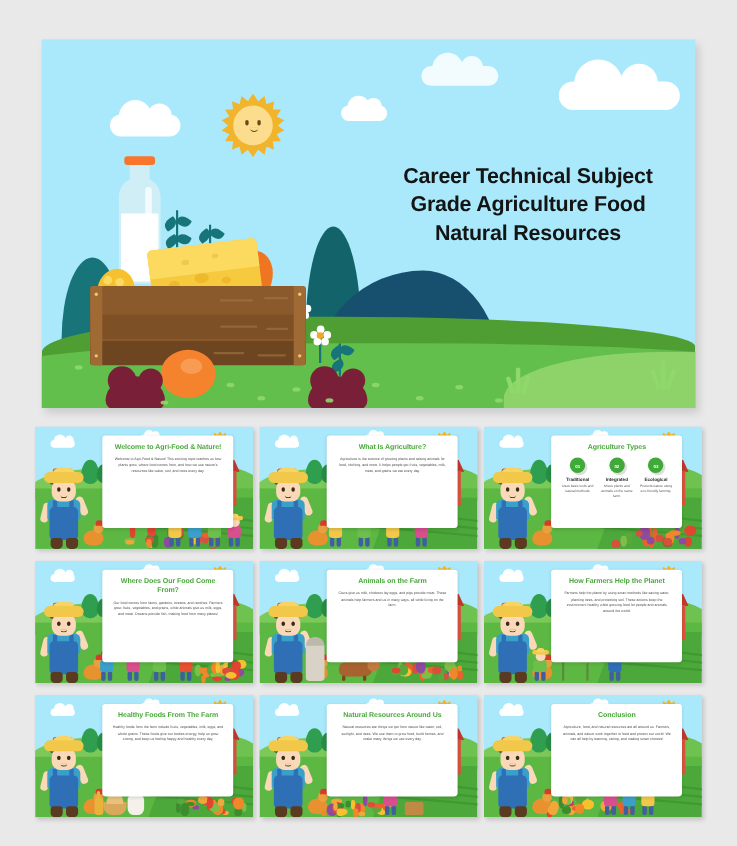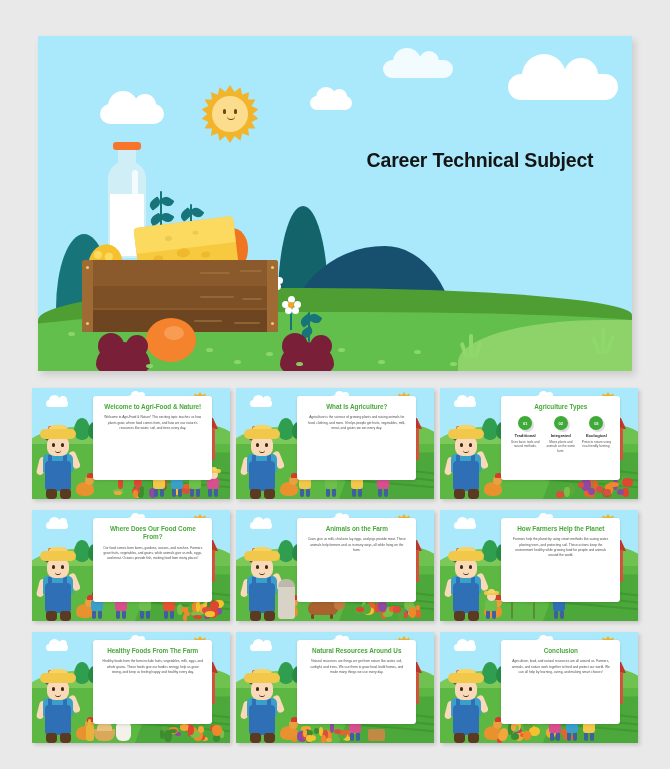--- a/index.html
+++ b/index.html
@@ -407,20 +407,22 @@
     <div class="dot" style="left:196px; top:324px;"></div>
     <div class="dot" style="left:228px; top:316px;"></div>
     <div class="dot" style="left:258px; top:326px;"></div>
     <div class="dot" style="left:300px; top:312px;"></div>
     <div class="dot" style="left:340px; top:324px;"></div>
     <div class="dot" style="left:376px; top:314px;"></div>
     <div class="dot" style="left:412px; top:326px;"></div>
 
     <div class="hero-title">
       <div>Career Technical Subject</div>
+      <div>Grade Agriculture Food</div>
+      <div>Natural Resources</div>
     </div>
   </div>
 
   <div class="grid" id="thumb-grid">
       <div class="thumb">
     <div class="th-sky"></div>
     <div class="th-cloud tc1"></div>
     <div class="th-cloud tc2"></div>
     <div class="th-sun">
           <div class="r"></div>

